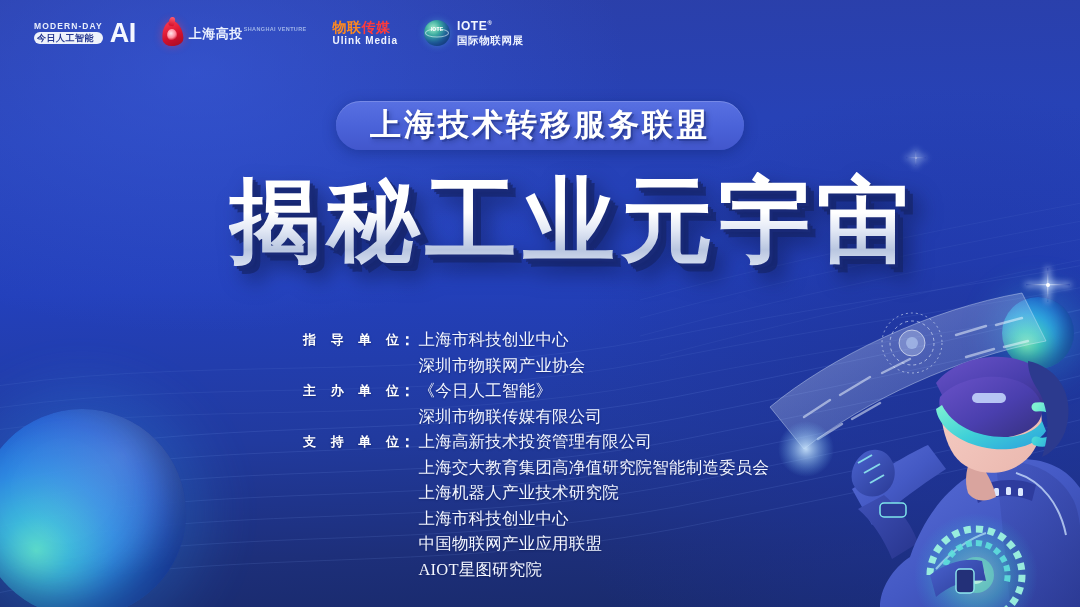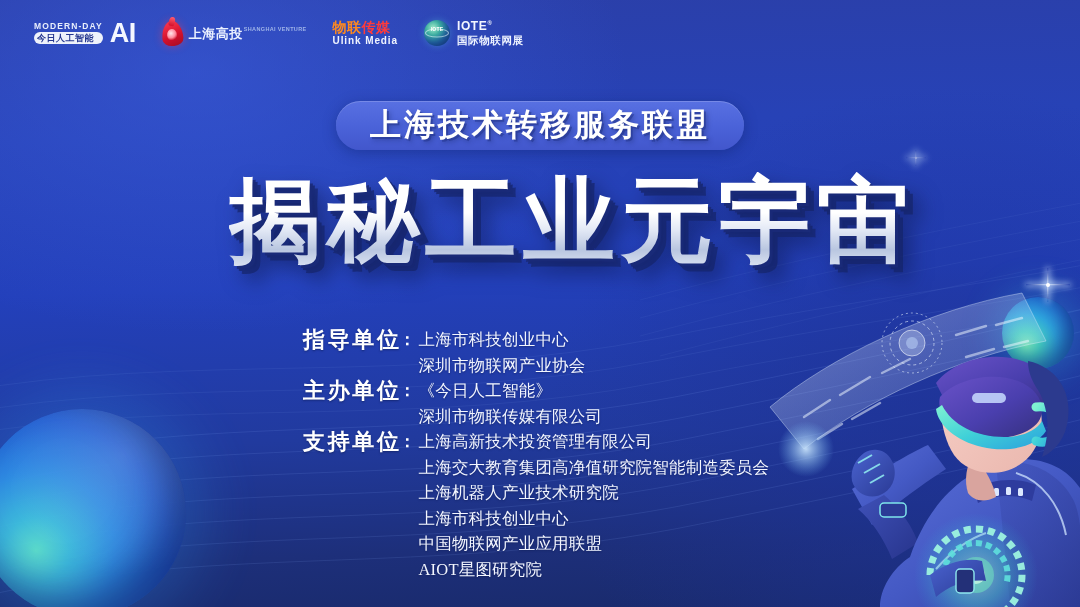--- a/index.html
+++ b/index.html
@@ -164,21 +164,21 @@
       drop-shadow(8px 9px 10px rgba(10,20,70,.5));
   }
 
   
   .credits{
     position:absolute; left:303px; top:327px; z-index:6;
   }
   .crow{ display:flex; align-items:flex-start; margin-bottom:0; }
   .clabel{
     width:96px; flex:0 0 96px; text-align:justify; text-align-last:justify;
-    font-size:22px; font-weight:800; color:#ffffff; line-height:25.5px;
+    font-size:13px; font-weight:800; color:#ffffff; line-height:25.5px;
     white-space:nowrap;
     text-shadow:0 1px 2px rgba(10,22,70,.5);
   }
   .ccolon{ flex:0 0 9px; font-size:16.5px; font-weight:800; color:#fff; line-height:25.5px; }
   .cvals{ display:flex; flex-direction:column; padding-left:3px; }
   .cvals div{
     font-size:16.5px; font-weight:400; color:#f3f6ff; line-height:25.5px;
     white-space:nowrap; letter-spacing:.2px;
     text-shadow:0 1px 2px rgba(10,22,70,.45);
     font-family:Liberation Serif, serif;

